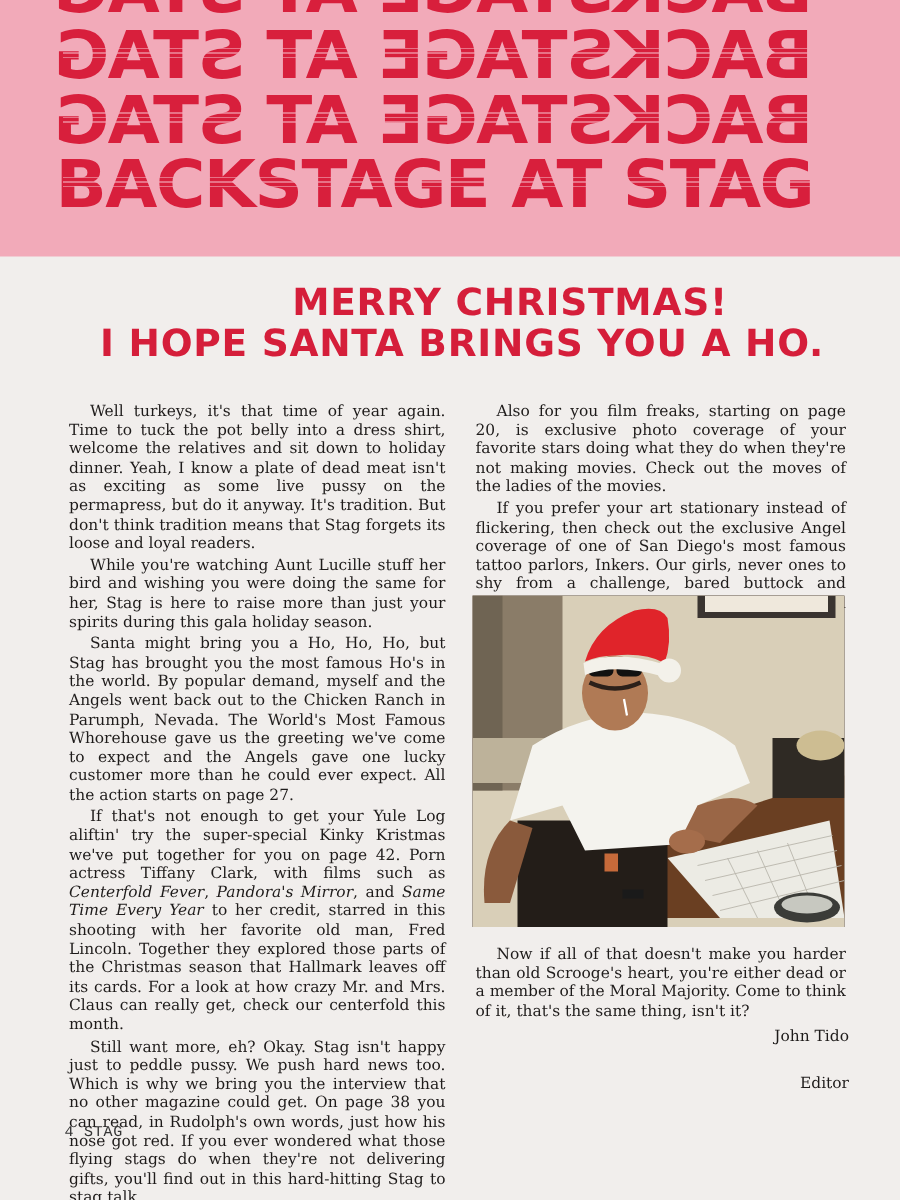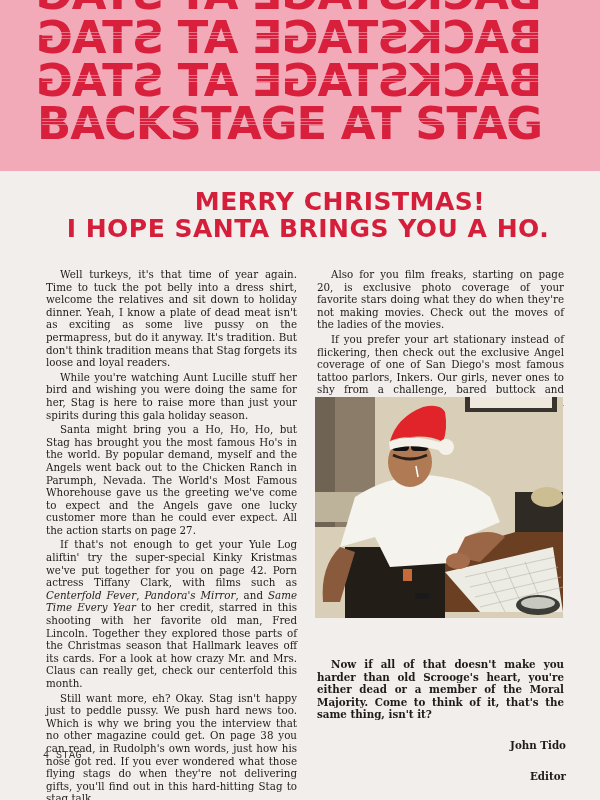--- a/index.html
+++ b/index.html
@@ -11,22 +11,22 @@
   .band span { display:inline-block; transform:scaleX(1.02); }
   .band.mirror span { transform:scaleX(-1.02); }
   .band .stripe { position:absolute; left:0; top:0; right:0; bottom:0; background:repeating-linear-gradient(to bottom, transparent 0, transparent 14px, rgba(242,170,185,0.6) 14px, rgba(242,170,185,0.6) 15px, transparent 15px, transparent 17px, rgba(242,170,185,0.6) 17px, rgba(242,170,185,0.6) 18px, transparent 18px, transparent 20px, rgba(242,170,185,0.6) 20px, rgba(242,170,185,0.6) 21px, transparent 21px, transparent 40px); pointer-events:none; }
   .headline { position:absolute; left:0; width:600px; text-align:center; font-family:"DejaVu Sans", sans-serif; font-weight:bold; color:#d51e3a; }
   .h1 { top:187px; font-size:25px; letter-spacing:0.5px; padding-left:40px; }
   .h2 { top:214px; font-size:25px; letter-spacing:0.5px; padding-left:8px; }
   .col { position:absolute; font-size:10.3px; line-height:12.6px; color:#1e1b1a; text-align:justify; }
   .col p { margin:2px; text-indent:14px; }
   .colL { left:44px; top:266px; width:255px; }
   .colR { left:315px; top:266px; width:251px; }
-  .colR2 { left:315px; top:656px; width:251px;font-weight:bold; }
-  .sig { text-align:right; margin-top:18px; }
+  .colR2 { left:315px; top:628px; width:251px; }
+  .sig { text-align:right; margin-top:5px; }
   .photo { position:absolute; left:315px; top:397px; width:248px; height:221px; background:#5a4a3a; overflow:hidden; }
   .folio { position:absolute; left:43px; top:750px; font-family:Liberation Mono, monospace; font-size:10px; color:#333; letter-spacing:0.5px; }
 </style>
 </head>
 <body>
 
 <div class="banner">
   <div class="band mirror" style="top:-26px"><span>BACKSTAGE AT STAG</span><div class="stripe"></div></div>
   <div class="band mirror" style="top:18px"><span>BACKSTAGE AT STAG</span><div class="stripe"></div></div>
   <div class="band mirror" style="top:61px"><span>BACKSTAGE AT STAG</span><div class="stripe"></div></div>

